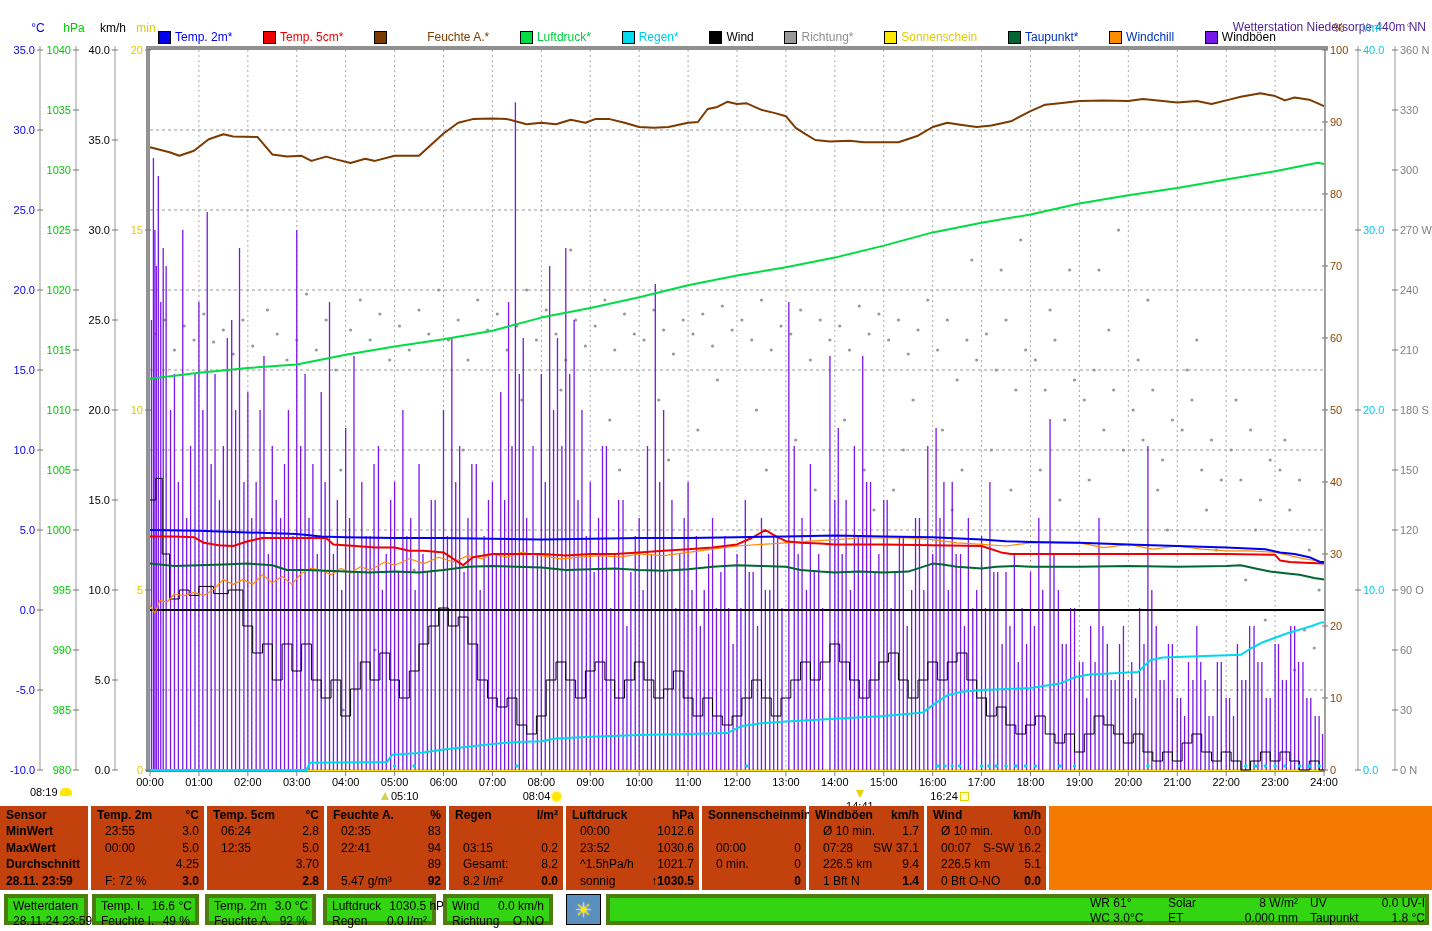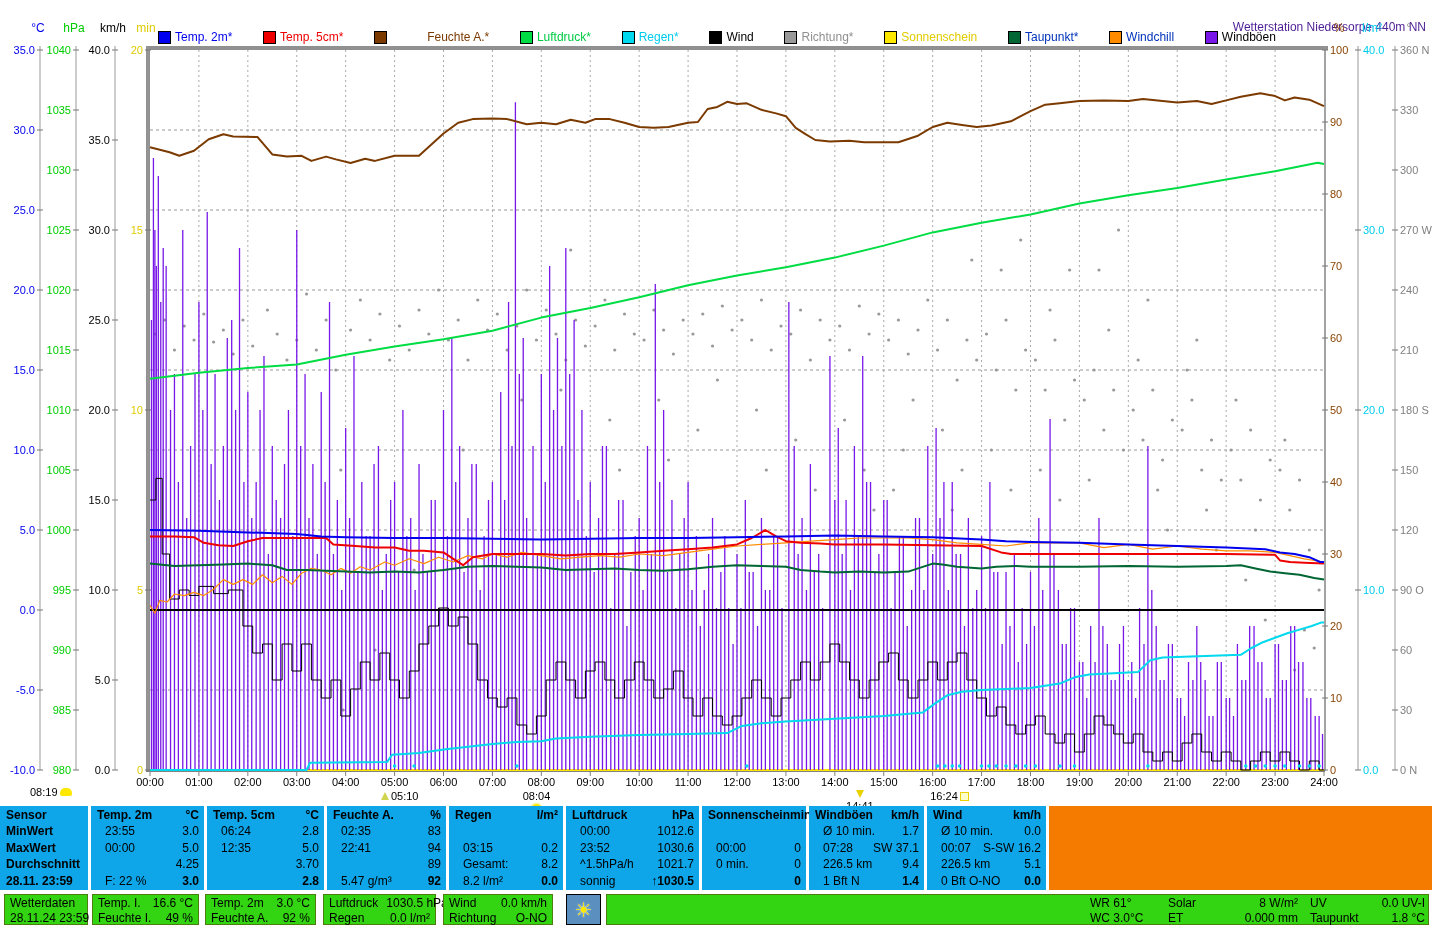--- a/index.html
+++ b/index.html
@@ -13,31 +13,31 @@
   svg text{font-family:"Liberation Sans",sans-serif;}
   .markers{position:absolute;left:0;top:0;}
   .axmark{position:absolute;font-size:11px;color:#000;white-space:nowrap;display:flex;align-items:center;gap:2px;}
   .icon-sun{width:9px;height:9px;border-radius:50%;background:#ffe800;box-shadow:0 0 2px 1px #ffee66;display:inline-block;}
   .icon-sq{width:7px;height:7px;border:1px solid #e8d200;background:#ffffcc;display:inline-block;}
   .arrow-up{width:0;height:0;border-left:4px solid transparent;border-right:4px solid transparent;border-bottom:8px solid #cfd34d;display:inline-block;}
   .arrow-dn{width:0;height:0;border-left:4px solid transparent;border-right:4px solid transparent;border-top:8px solid #e8d200;display:inline-block;}
   .icon-blob{width:12px;height:8px;background:#ffe800;border-radius:5px 5px 2px 2px;display:inline-block;}
   
   .stats{position:absolute;left:0;top:806px;width:1432px;height:84px;display:flex;gap:3px;background:#fff;}
-  .stats .col{background:#0ea5e9;padding:1px 5px 1px 6px;box-sizing:border-box;}
+  .stats .col{background:#c2410c;padding:1px 5px 1px 6px;box-sizing:border-box;}
   .stats .col .r{display:flex;justify-content:space-between;font-size:12px;height:16.4px;line-height:16.4px;color:#000;white-space:nowrap;}
   .stats .col .r .l{padding-left:8px;}
   .stats .col .r.hd{font-weight:bold;}
   .stats .col .r.hd .l{padding-left:0;}
   .stats .col.sensor .r{font-weight:bold;}
   .stats .col .r.last .v{font-weight:bold;}
   .stats .filler{background:#F57A00;flex:1;}
   
   .footer{position:absolute;left:0;top:893px;width:1432px;height:35px;background:#fff;}
-  .fcell{position:absolute;top:1px;height:31px;background:#33D512;border:1px solid #4d7c0f;box-sizing:border-box;
+  .fcell{position:absolute;top:1px;height:31px;background:#33D512;border:4px solid #4d7c0f;box-sizing:border-box;
          font-size:12px;color:#000;padding:1px 5px;}
   .fcell .fr{display:flex;justify-content:space-between;height:14.5px;line-height:14.5px;white-space:nowrap;gap:8px;}
   .ficon{position:absolute;top:1px;height:31px;box-sizing:border-box;border:1px solid #000;background:#5a8fc0;
          display:flex;align-items:center;justify-content:center;font-size:20px;color:#ffe800;text-shadow:0 0 2px #fff;}
   .fgroup{position:absolute;top:0;height:37px;font-size:12px;color:#000;}
   .fgroup .fr{display:flex;justify-content:space-between;height:14.5px;line-height:14.5px;white-space:nowrap;}
 </style>
 </head>
 <body>
 
@@ -865,21 +865,21 @@
         <circle cx="1299.5416666666667" cy="766" r="1.8" fill="#00D9EE"></circle>
         <circle cx="1309.325" cy="766" r="1.8" fill="#00D9EE"></circle>
         <circle cx="1319.1083333333333" cy="766" r="1.8" fill="#00D9EE"></circle>
       </g>
     </svg>
   <div class="markers" id="markers">
       <div class="axmark" style="left: 380.899px; top: 790px;">
         <span class="arrow-up"></span>
         <span>05:10</span>
       </div>
-      <div class="axmark" style="left: 522.757px; top: 790px; flex-direction: column;">
+      <div class="axmark" style="left: 522.757px; top: 790px;">
         <span>08:04</span>
         <span class="icon-sun"></span>
       </div>
       <div class="axmark" style="left: 846.097px; top: 790px; flex-direction: column;">
         <span class="arrow-dn"></span>
         <span>14:41</span>
       </div>
       <div class="axmark" style="left: 930.233px; top: 790px;">
         <span>16:24</span>
         <span class="icon-sq"></span>
@@ -923,21 +923,21 @@
         </div>
         <div class="r">
           <span class="l">00:00</span>
           <span class="v">5.0</span>
         </div>
         <div class="r">
           <span class="l"></span>
           <span class="v">4.25</span>
         </div>
         <div class="r last">
-          <span class="l">F: 22 %</span>
+          <span class="l">F: 72 %</span>
           <span class="v">3.0</span>
         </div>
       </div>
       <div class="col" style="width: 117px;">
         <div class="r hd">
           <span class="l">Temp. 5cm</span>
           <span class="v">°C</span>
         </div>
         <div class="r">
           <span class="l">06:24</span>

